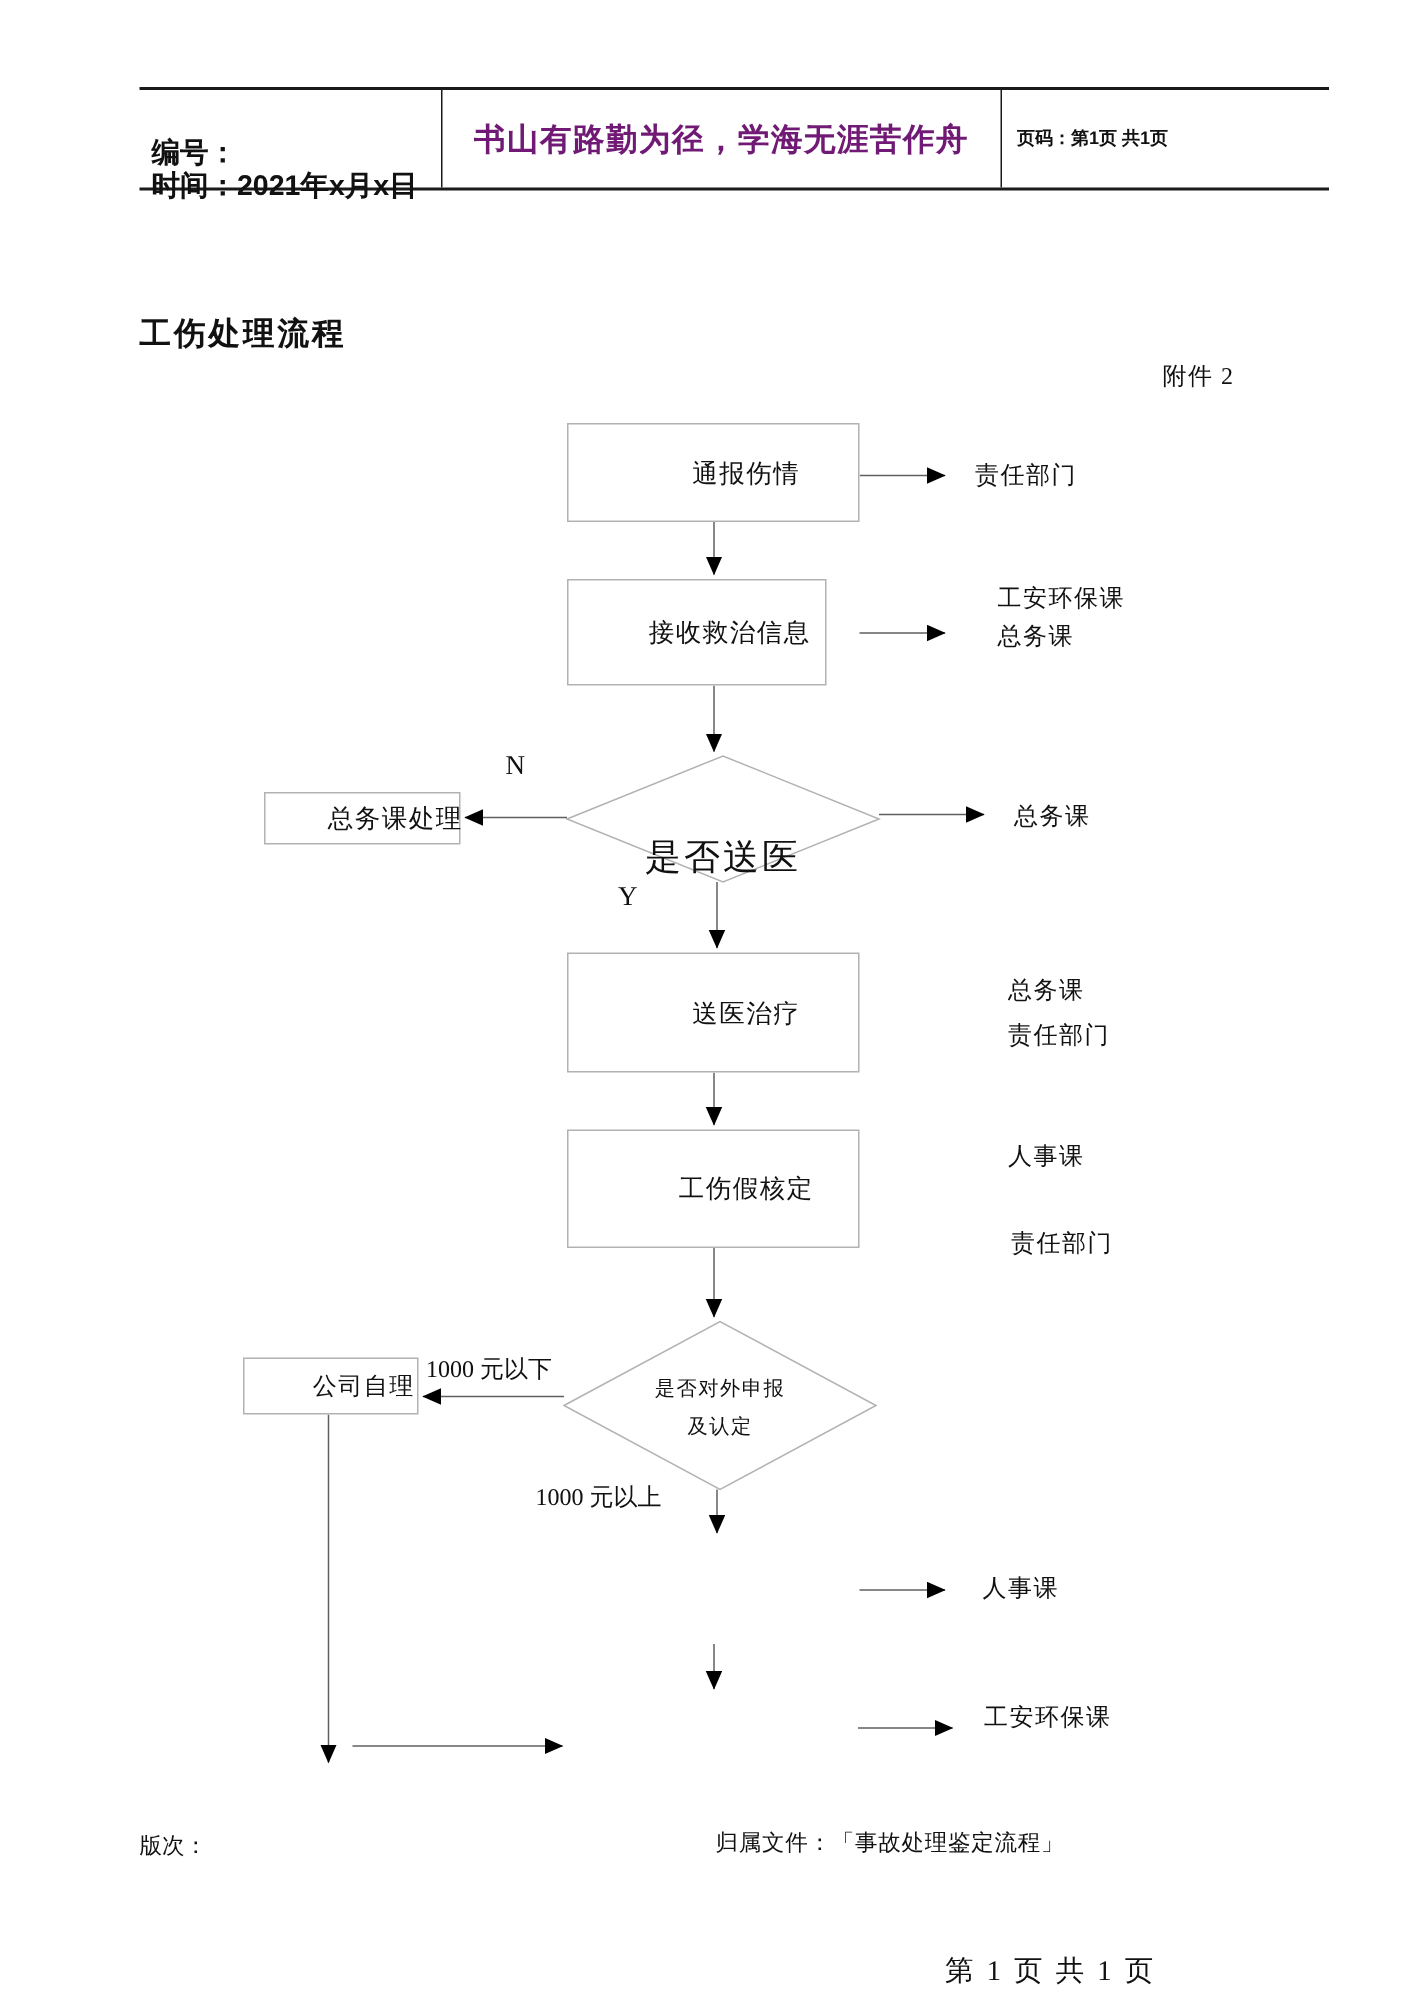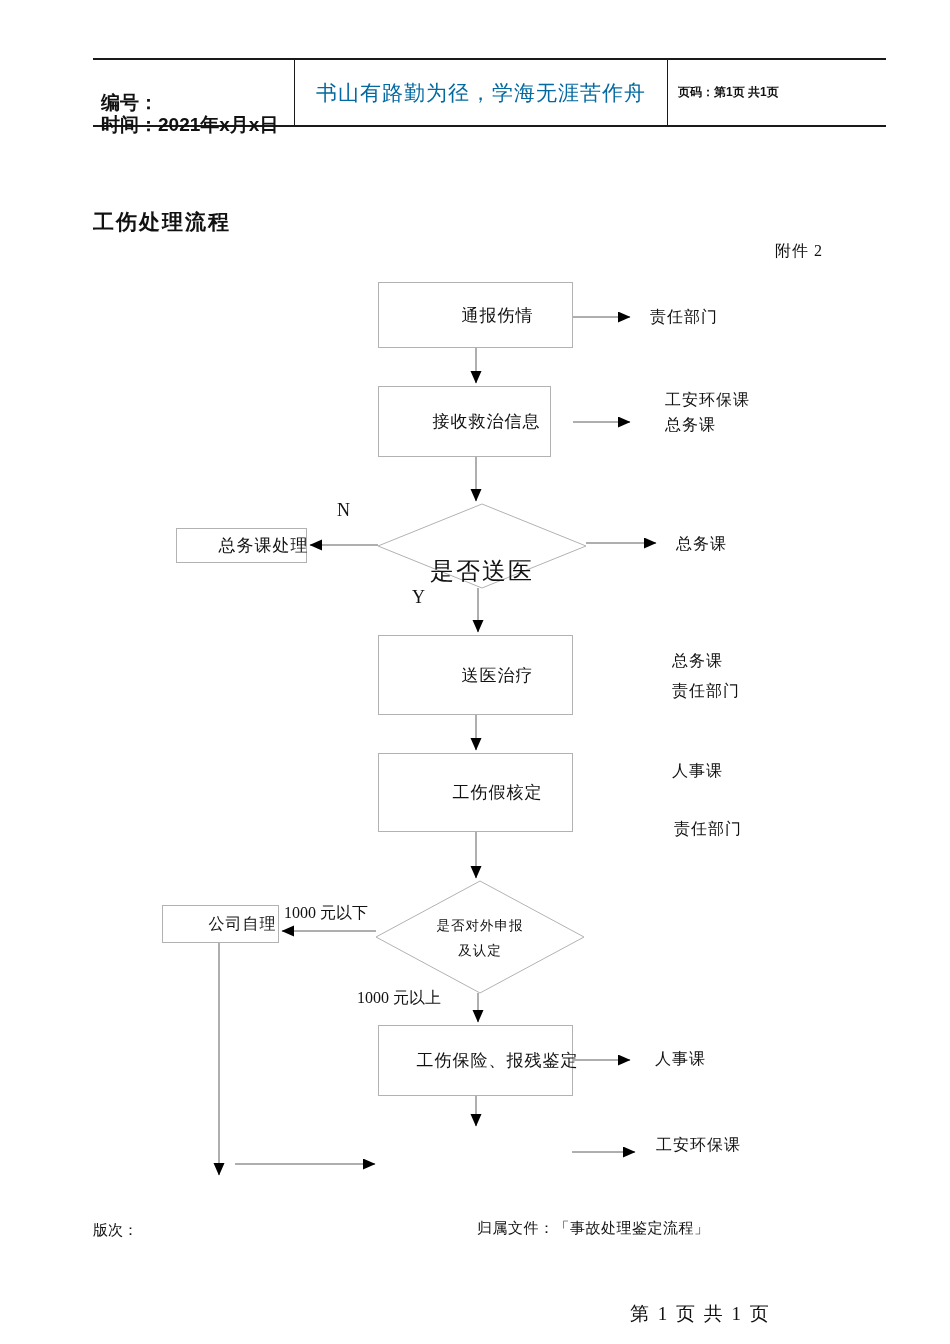--- a/index.html
+++ b/index.html
@@ -5,21 +5,21 @@
   html,body{margin:0;padding:0;background:#ffffff;}
   #page{position:relative;width:950px;height:1344px;background:#ffffff;overflow:hidden;
         font-family:"Liberation Serif","DejaVu Serif",serif;color:#111;}
 
   
   .hdr{position:absolute;left:93px;top:58px;width:793px;height:69px;display:flex;
        border-top:2px solid #1a1a1a;border-bottom:2px solid #1a1a1a;box-sizing:border-box;
        font-family:"Liberation Sans","DejaVu Sans",sans-serif;}
   .hdr .c1{width:201px;box-sizing:border-box;padding:4px 0 0 8px;font-size:19px;font-weight:bold;line-height:22px;margin-top:28px;}
   .hdr .c2{width:373px;box-sizing:border-box;border-left:1px solid #1a1a1a;display:flex;align-items:center;justify-content:center;}
-  .hdr .c2 .motto{color:#0369a1;font-size:21px;font-weight:normal;letter-spacing:1px;}
+  .hdr .c2 .motto{color:#701a75;font-size:21px;font-weight:bold;letter-spacing:1px;}
   .hdr .c3{flex:1;box-sizing:border-box;border-left:1px solid #1a1a1a;display:flex;align-items:center;padding-left:10px;font-size:12px;font-weight:bold;}
 
   .title{position:absolute;left:93px;top:208px;font-family:"Liberation Sans","DejaVu Sans",sans-serif;
          font-size:21px;font-weight:bold;letter-spacing:2px;}
   .attach{position:absolute;left:775px;top:241px;font-size:16px;letter-spacing:1px;}
 
   
   .fbox{position:absolute;box-sizing:border-box;border:1px solid #b2b2b2;background:#fff;
         display:flex;align-items:center;justify-content:center;font-size:17px;letter-spacing:1px;white-space:nowrap;padding-left:44px;}
   .b1{left:378px;top:282px;width:195px;height:66px;}
@@ -107,21 +107,20 @@
       <line x1="572" y1="1152" x2="635" y2="1152" marker-end="url(#ah)"></line>
       <line x1="219" y1="943" x2="219" y2="1175" marker-end="url(#ah)"></line>
       <line x1="235" y1="1164" x2="375" y2="1164" marker-end="url(#ah)"></line>
     </g>
   </svg>
 
   <div class="fbox b1">通报伤情</div>
   <div class="fbox b2">接收救治信息</div>
   <div class="fbox b3">送医治疗</div>
   <div class="fbox b4">工伤假核定</div>
-  <div class="fbox b5">工伤保险、报残鉴定</div>
   <div class="fbox bA">总务课处理</div>
   <div class="fbox bB">公司自理</div>
 
   <div class="dlabel d1t">是否送医</div>
   <div class="dlabel d2t">
     <span>是否对外申报</span>
     <span>及认定</span>
   </div>
 
   <div class="branch bn">N</div>

